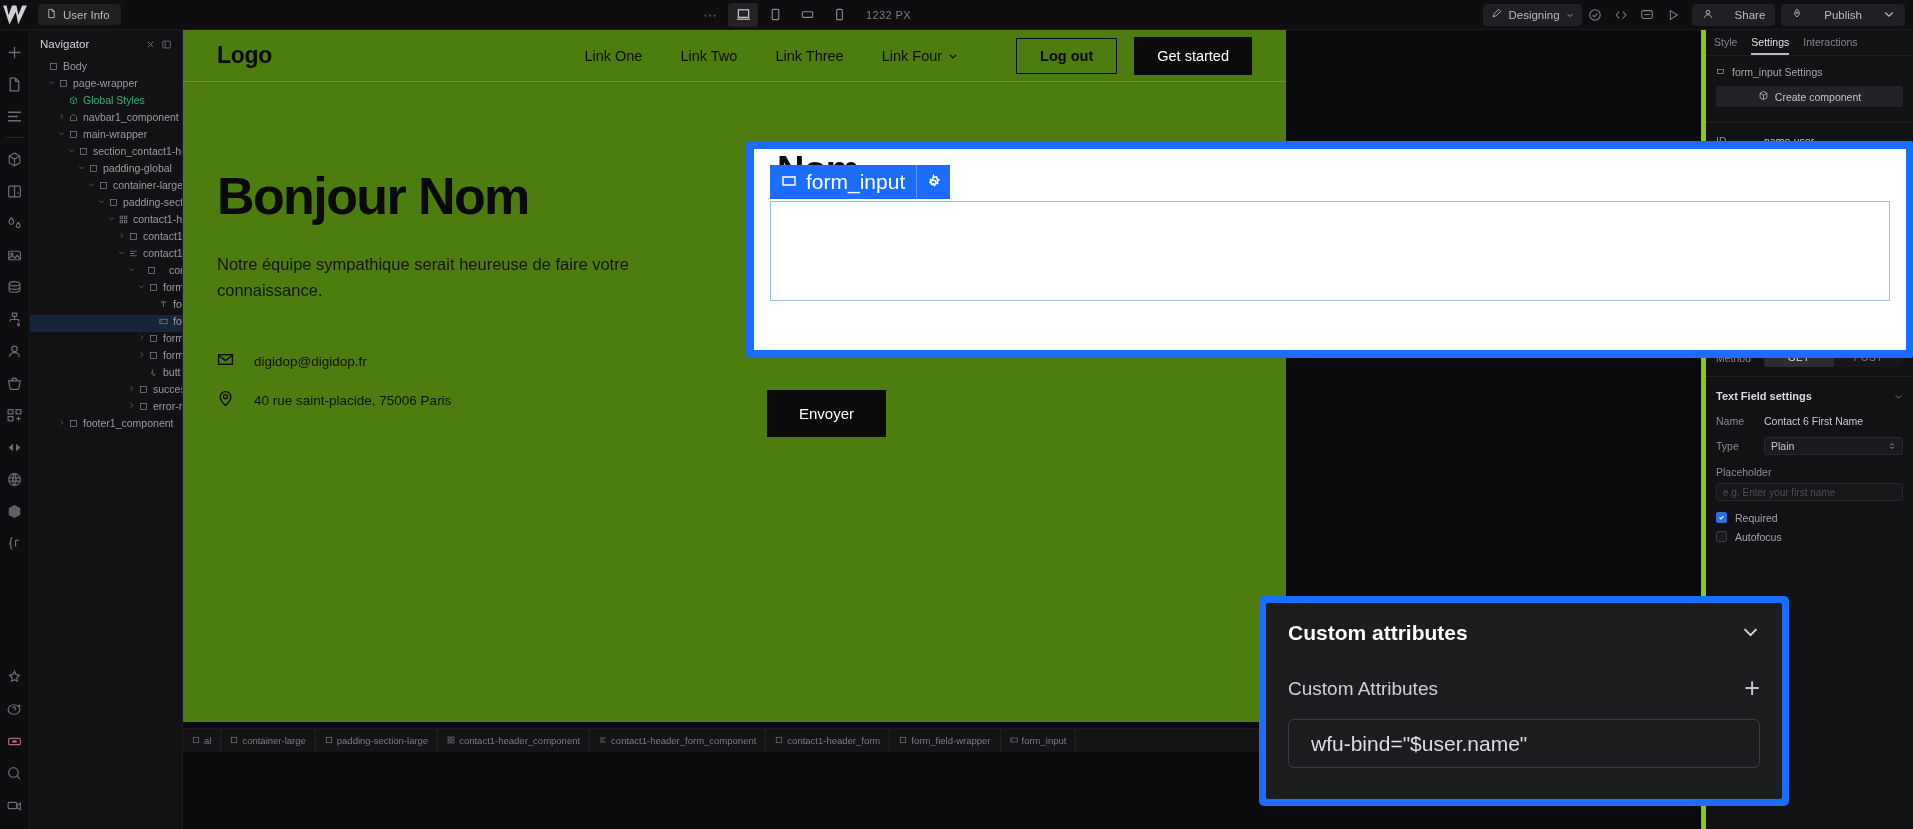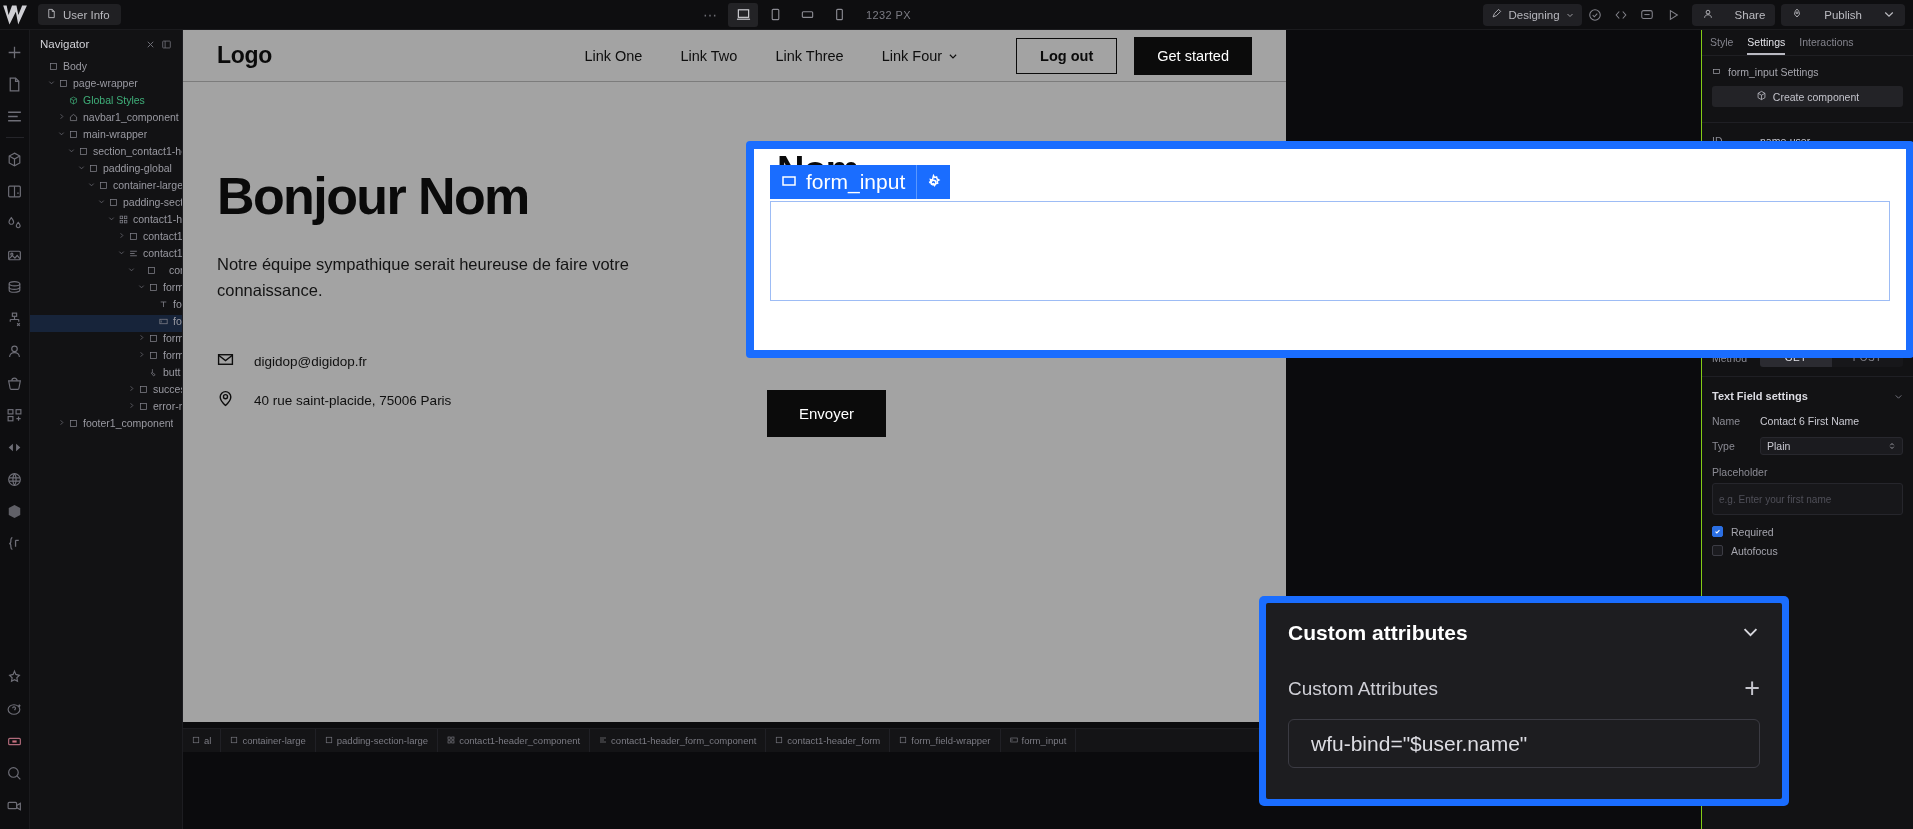--- a/index.html
+++ b/index.html
@@ -94,21 +94,21 @@
   .t-ico svg { width: 9px; height: 9px; }
   .t-label { overflow: hidden; }
 
   
   .canvas-wrap {
     position: absolute; left: 183px; top: 30px; width: 1103px; height: 770px;
     background: #0b0b0d; z-index: 5;
   }
   .site {
     position: absolute; left: 0; top: 0; width: 1103px; height: 692px;
-    background: #a3a3a3; overflow: hidden;
+    background: #4d7c0f; overflow: hidden;
   }
   .site-nav {
     height: 52px; display: flex; align-items: center; padding: 0 34px;
     border-bottom: 1px solid #7c7c7c;
   }
   .site-logo { font-size: 23px; font-weight: bold; color: #0b0b0b; letter-spacing: -.3px; }
   .site-nav-spacer { flex: 1; }
   .nav-links { display: flex; align-items: center; gap: 38px; }
   .nav-link { font-size: 14.5px; color: #0e0e0e; display: flex; align-items: center; gap: 6px; }
   .nav-link svg { width: 10px; height: 10px; }
@@ -141,21 +141,21 @@
   }
   .crumb {
     display: flex; align-items: center; gap: 4px; height: 24px; padding: 0 9px;
     color: #7b7b83; font-size: 9.5px; border-right: 1px solid #202025; white-space: nowrap;
   }
   .crumb svg { width: 8px; height: 8px; }
 
   
   .rightpanel {
     position: absolute; right: 0; top: 30px; width: 212px; height: 799px;
-    background: #121214; border-left: 1px solid #84cc16; z-index: 18; overflow: hidden;
+    background: #121214; border-left: 5px solid #84cc16; z-index: 18; overflow: hidden;
   }
   .rp-tabs { display: flex; align-items: center; height: 26px; padding: 0 8px; gap: 14px; border-bottom: 1px solid #1f1f23; }
   .rp-tab { color: #84848d; font-size: 10.5px; padding-bottom: 5px; border-bottom: 2px solid transparent; margin-top: 6px; }
   .rp-tab.active { color: #e2e2e8; border-bottom-color: #b9b9c2; }
   .rp-sec { padding: 7px 10px; }
   .rp-row { display: flex; align-items: center; gap: 7px; color: #a5a5ad; font-size: 10.5px; height: 18px; }
   .rp-row svg { width: 9px; height: 9px; }
   .rp-cta {
     display: flex; align-items: center; justify-content: center; gap: 6px;
     height: 21px; margin: 5px 0 0 0; background: #232327; border-radius: 3px;
@@ -177,21 +177,21 @@
   .seg-btn.active { background: #2b2b31; color: #e4e4ea; }
   .sec-head { display: flex; align-items: center; padding: 0 10px; height: 22px; }
   .sec-title { color: #dcdce3; font-size: 11px; font-weight: bold; flex: 1; }
   .sec-head svg { width: 9px; height: 9px; color: #7b7b85; }
   .chk-row { display: flex; align-items: center; gap: 8px; padding: 0 10px; height: 19px; }
   .chk { width: 11px; height: 11px; border-radius: 2px; border: 1px solid #3c3c44; background: #1b1b1f; display: flex; align-items: center; justify-content: center; }
   .chk.on { background: #2b6fe3; border-color: #2b6fe3; }
   .chk.on svg { width: 7px; height: 7px; color: #fff; }
   .chk-label { color: #a4a4ad; font-size: 10.5px; }
   .placeholder-inp {
-    margin: 3px 10px 0 10px; height: 32px; background: #17171a; border: 1px solid #26262c;
+    margin: 3px 10px 0 10px; height: 18px; background: #17171a; border: 1px solid #26262c;
     border-radius: 3px; display: flex; align-items: center; padding: 0 6px; color: #4f4f58; font-size: 10px;
   }
 
   
   .ov-input {
     position: absolute; left: 747px; top: 142px; width: 1166px; height: 215px;
     background: #1a6dff; border-radius: 3px; z-index: 60;
     box-shadow: 0 0 0 1px #1a6dff;
   }
   .ov-input-inner {

